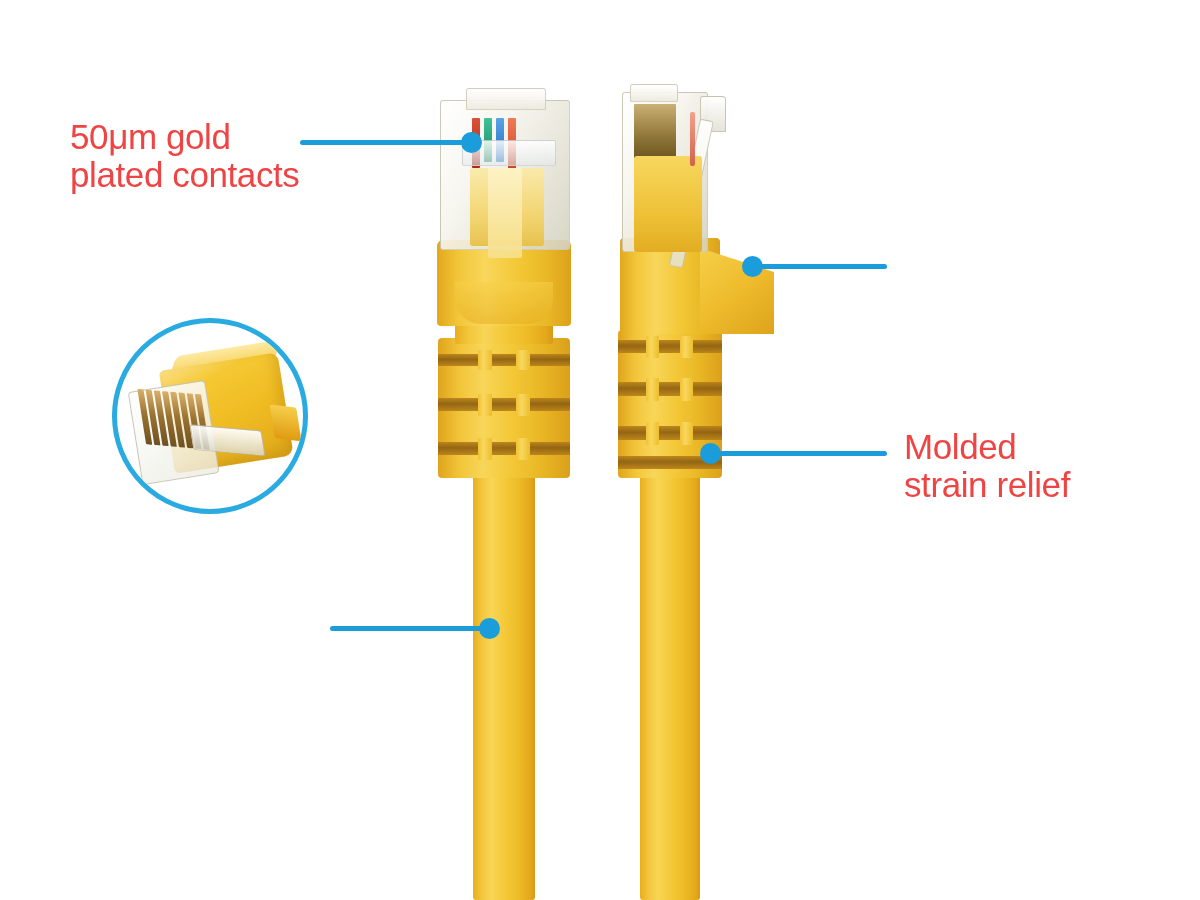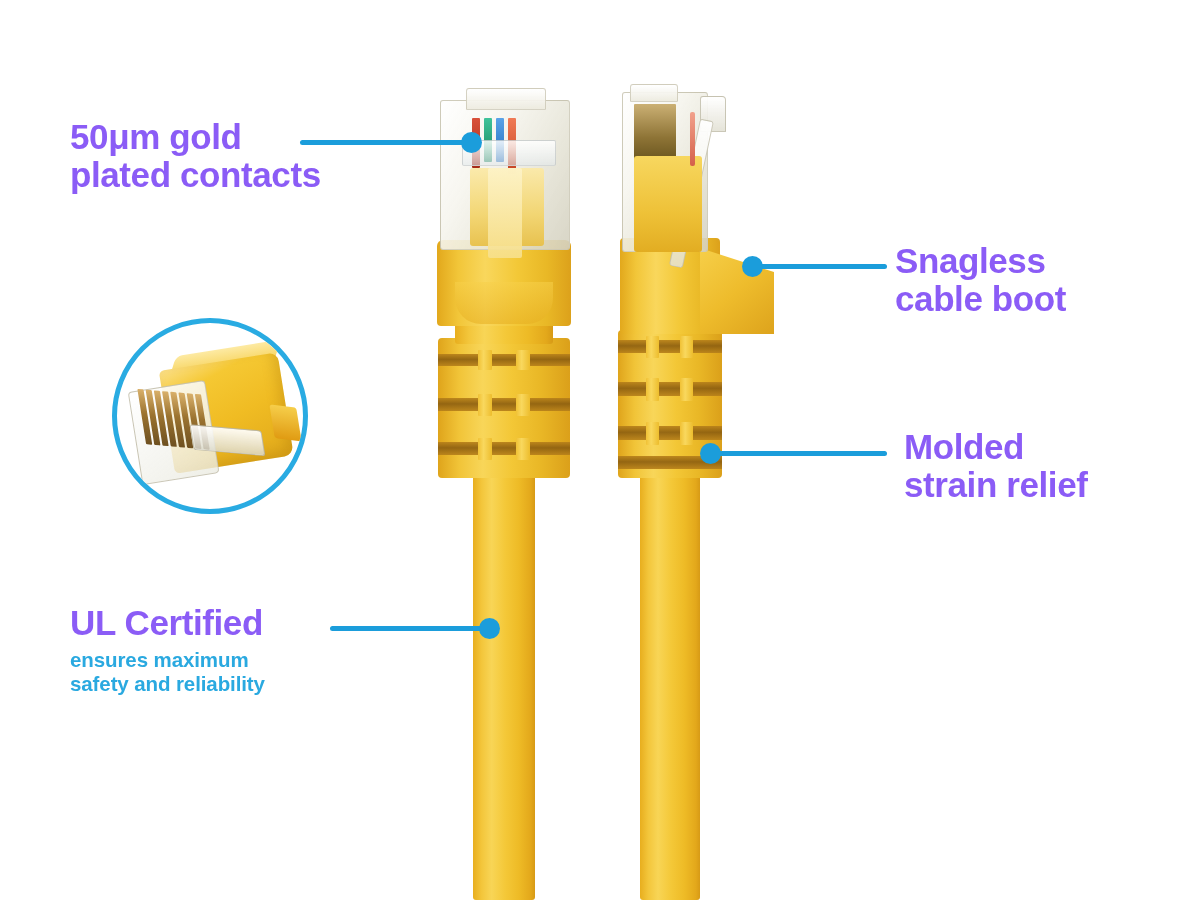--- a/index.html
+++ b/index.html
@@ -15,24 +15,24 @@
     position: relative;
     width: 1200px;
     height: 900px;
     background: #ffffff;
     overflow: hidden;
   }
 
   
   .callout { position: absolute; }
   .callout .title {
-    font-weight: bold;
+    font-weight: normal;
     font-size: 35px;
     line-height: 1.08;
-    color: #8b5cf6;
+    color: #ef4444;
     letter-spacing: -0.4px;
     white-space: pre-line;
     margin: 0;
   }
   .callout .desc {
     font-weight: bold;
     font-size: 20.5px;
     line-height: 1.2;
     color: #2aa9e0;
     letter-spacing: -0.1px;
@@ -336,29 +336,22 @@
   <div class="leader-dot" style="left:742px; top:256px;"></div>
 
   <div class="leader-line" style="left:710px; top:451px; width:177px;"></div>
   <div class="leader-dot" style="left:700px; top:443px;"></div>
 
   <div class="callout" id="callout-gold">
     <p class="title">50μm gold
 plated contacts</p>
   </div>
 
-  <div class="callout" id="callout-ul">
-    <p class="title">UL Certified</p>
-    <p class="desc">ensures maximum
-safety and reliability</p>
-  </div>
 
   <div class="callout" id="callout-snagless">
-    <p class="title">Snagless
-cable boot</p>
   </div>
 
   <div class="callout" id="callout-molded">
     <p class="title">Molded
 strain relief</p>
   </div>
 
 </div>
 
 </body></html>

